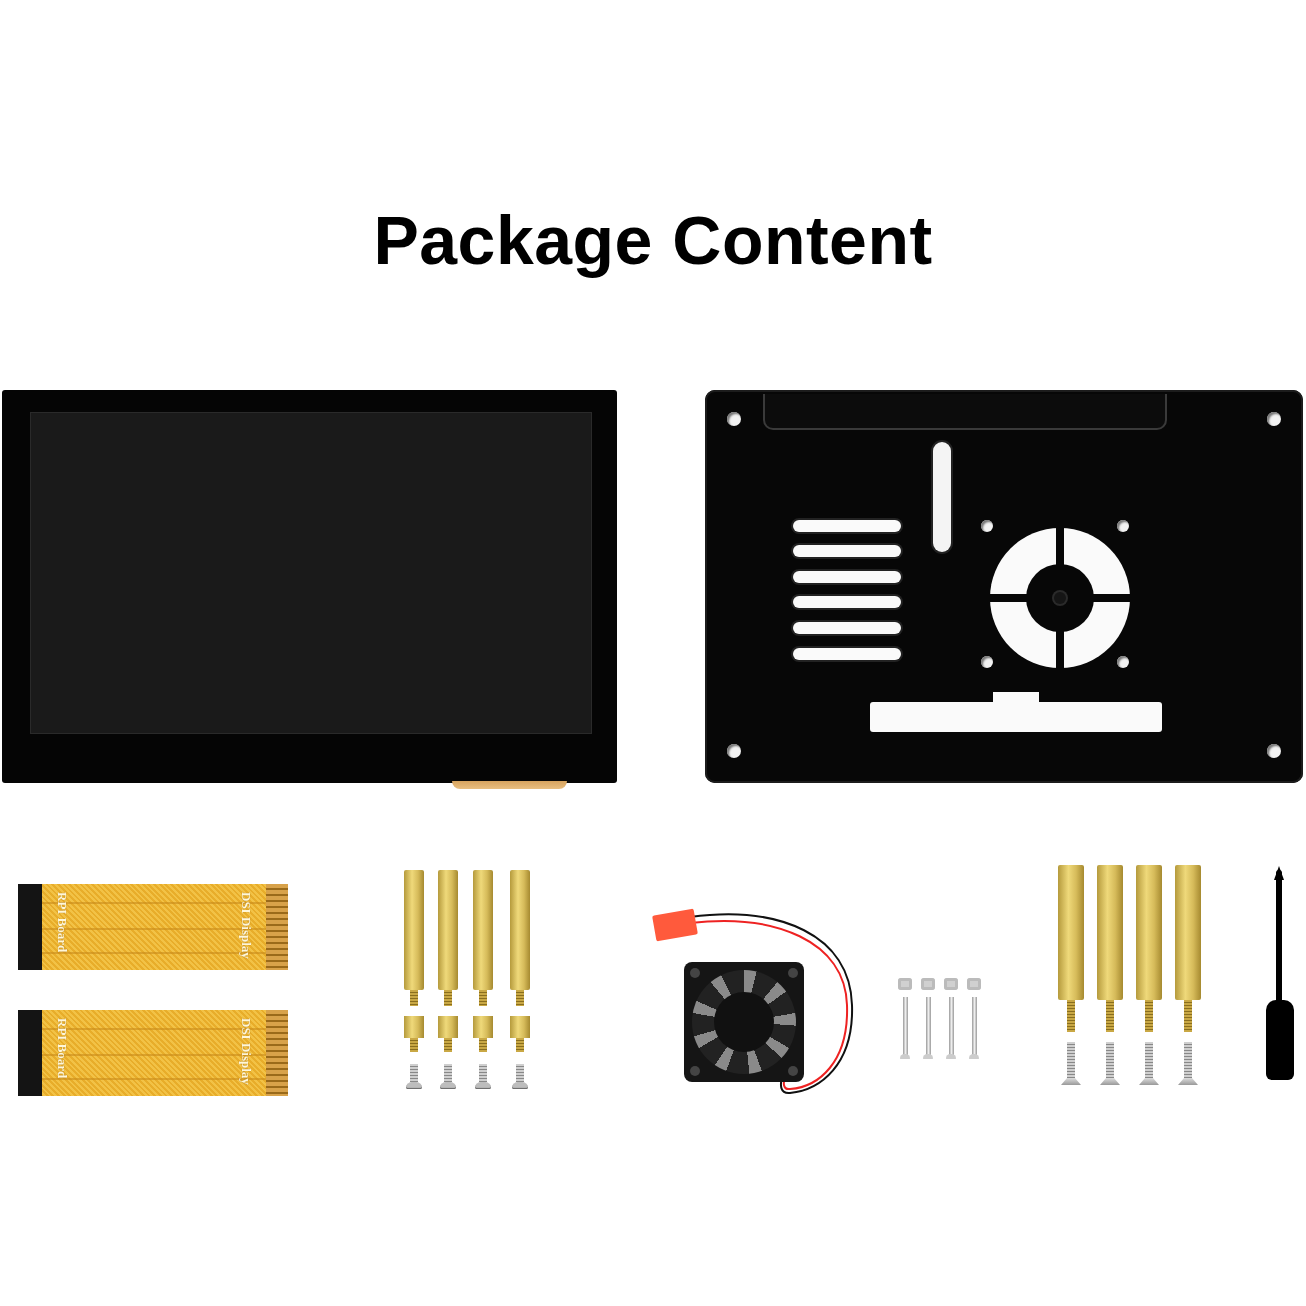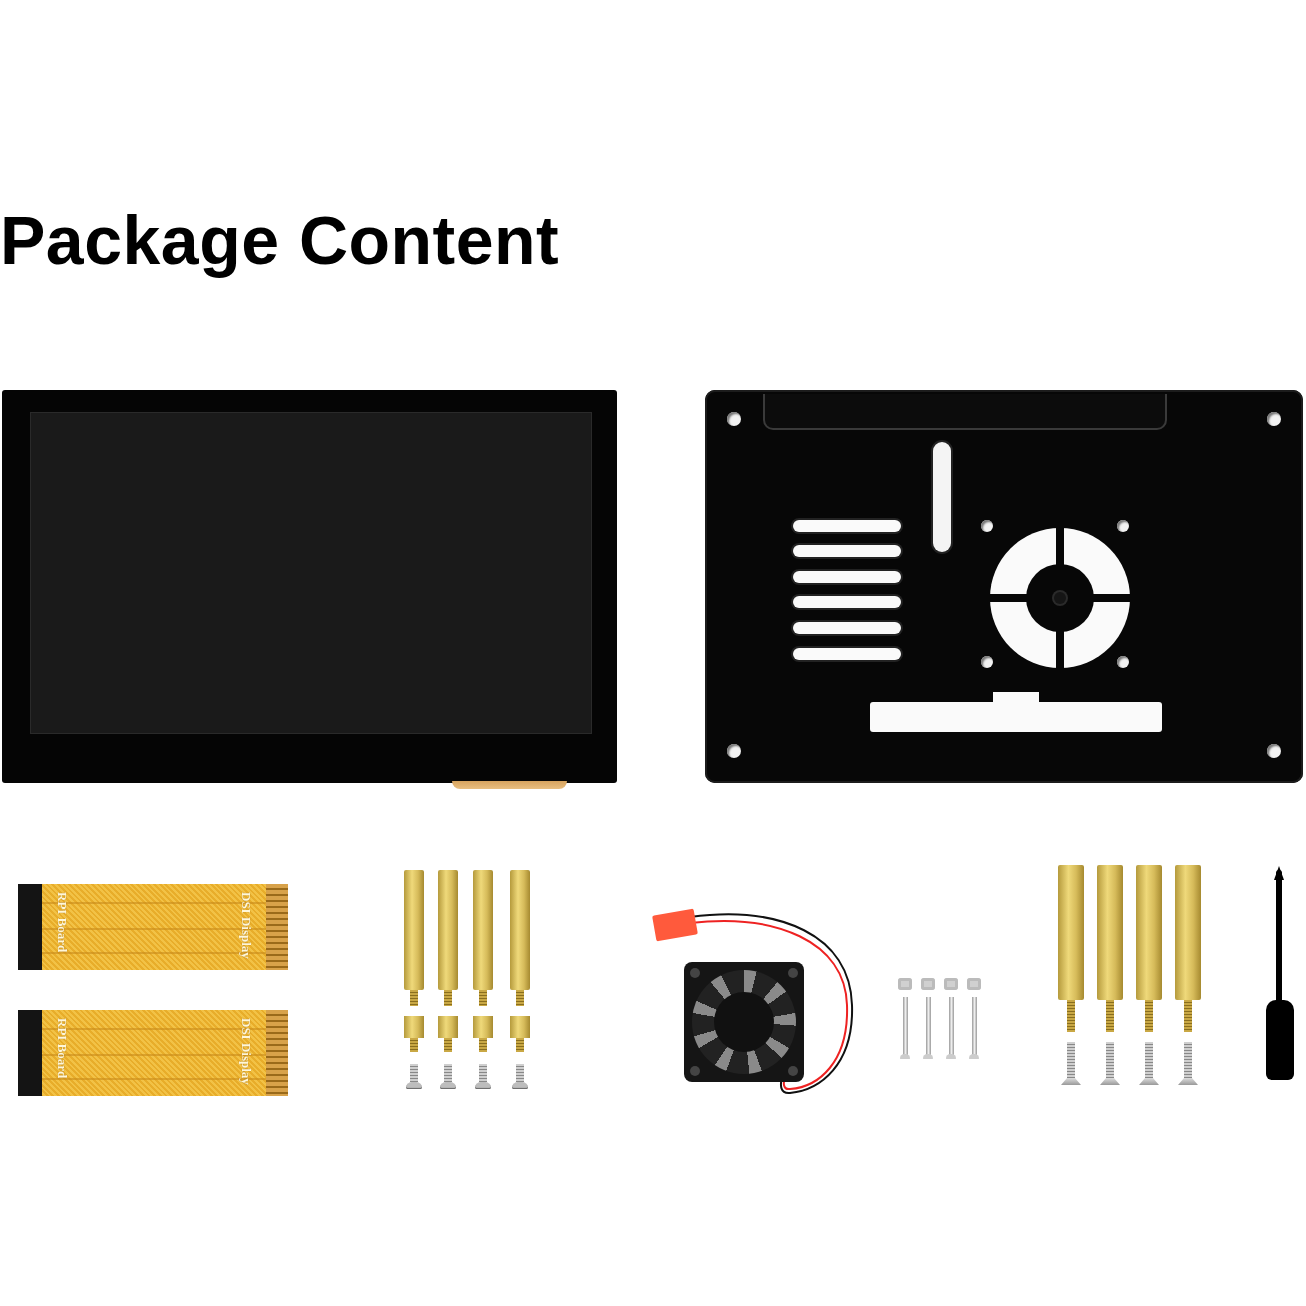--- a/index.html
+++ b/index.html
@@ -1,18 +1,18 @@
 <!DOCTYPE html>
 <html><head>
 <meta charset="utf-8">
 <style>
   html, body { margin:0; padding:0; background:#ffffff; }
   body { width:1306px; height:1306px; position:relative; overflow:hidden; font-family:"Liberation Sans", sans-serif; }
   .abs { position:absolute; }
-  .title { left:0; top:200px; width:1306px; font-family:"Liberation Sans", sans-serif; font-weight:bold; font-size:68px; letter-spacing:0.5px; color:#000; line-height:80px; }
+  .title { left:0; top:200px; width:1306px; text-align:center; font-family:"Liberation Sans", sans-serif; font-weight:bold; font-size:68px; letter-spacing:0.5px; color:#000; line-height:80px; }
 
   
   .lcd { left:2px; top:390px; width:615px; height:393px; background:#050505; border-radius:3px; }
   .lcd-screen { left:28px; top:22px; width:560px; height:320px; background:#1a1a1a; border:1px solid #2a2a2a; }
   .lcd-fpc { left:450px; top:391px; width:115px; height:8px; background:linear-gradient(#d7a35e,#e8be80); border-radius:0 0 8px 8px; }
 
   
   .plate { left:705px; top:390px; width:598px; height:393px; background:#070707; border-radius:10px; box-shadow: inset 0 0 0 2px #1c1c1c; }
   .plate-lip { left:58px; top:4px; width:400px; height:34px; border:2px solid #3a3a3a; border-top:none; border-radius:0 0 10px 10px; background:#0c0c0c; }
   .hole { width:14px; height:14px; border-radius:50%; background:#f2f2f2; box-shadow: inset 2px 2px 2px #777; }

